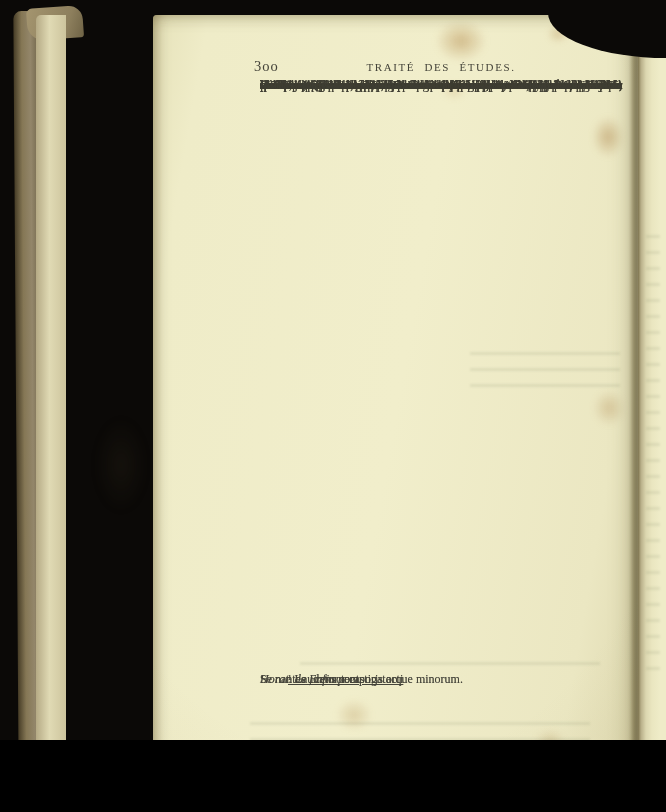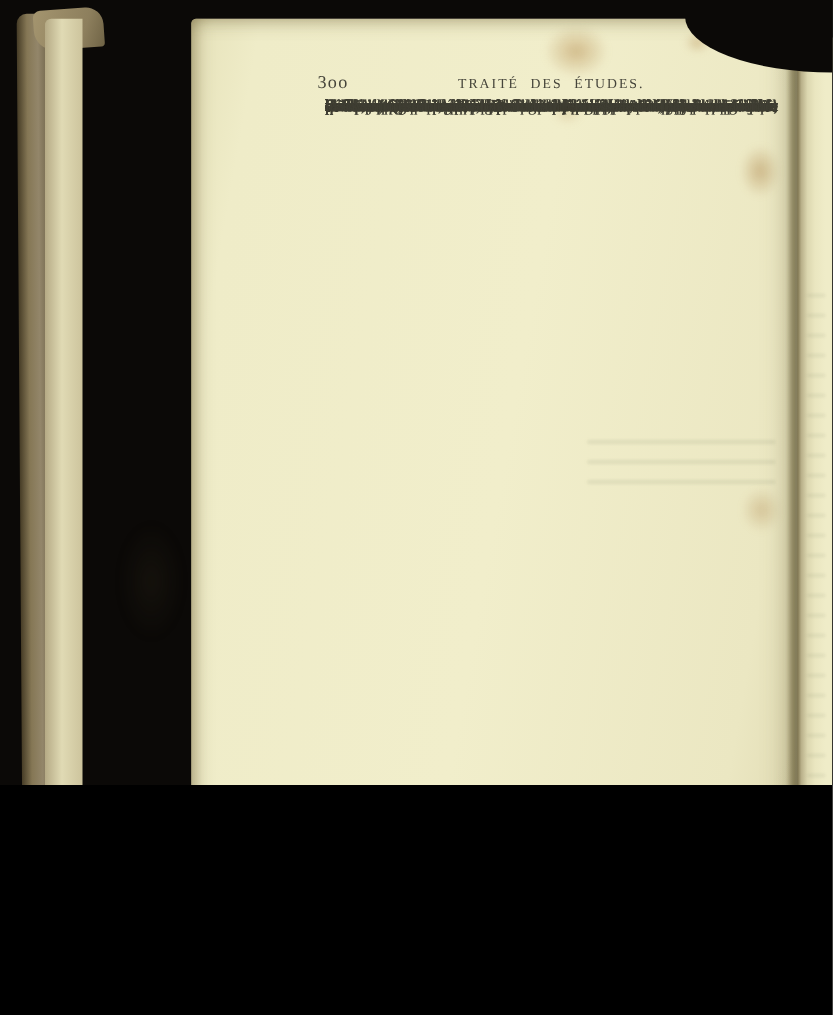--- a/index.html
+++ b/index.html
@@ -1,17 +1,17 @@
 <!DOCTYPE html>
 <html><head>
 <meta charset="utf-8">
 <style>
   html,body{margin:0;padding:0;background:#000;}
   #stage{
-    position:relative;width:666px;height:628px;overflow:hidden;
+    position:relative;width:666px;height:740px;overflow:hidden;
     background:#0b0907;
     font-family:"Liberation Serif", serif;
   }
   #stage *{position:absolute;box-sizing:border-box;}
 
   
   .cover-edge{
     left:16px;top:11px;width:27px;height:772px;
     background:linear-gradient(90deg,#463c26 0%,#857755 30%,#93866a 62%,#6a5f44 100%);
     border-radius:8px 4px 6px 12px;

